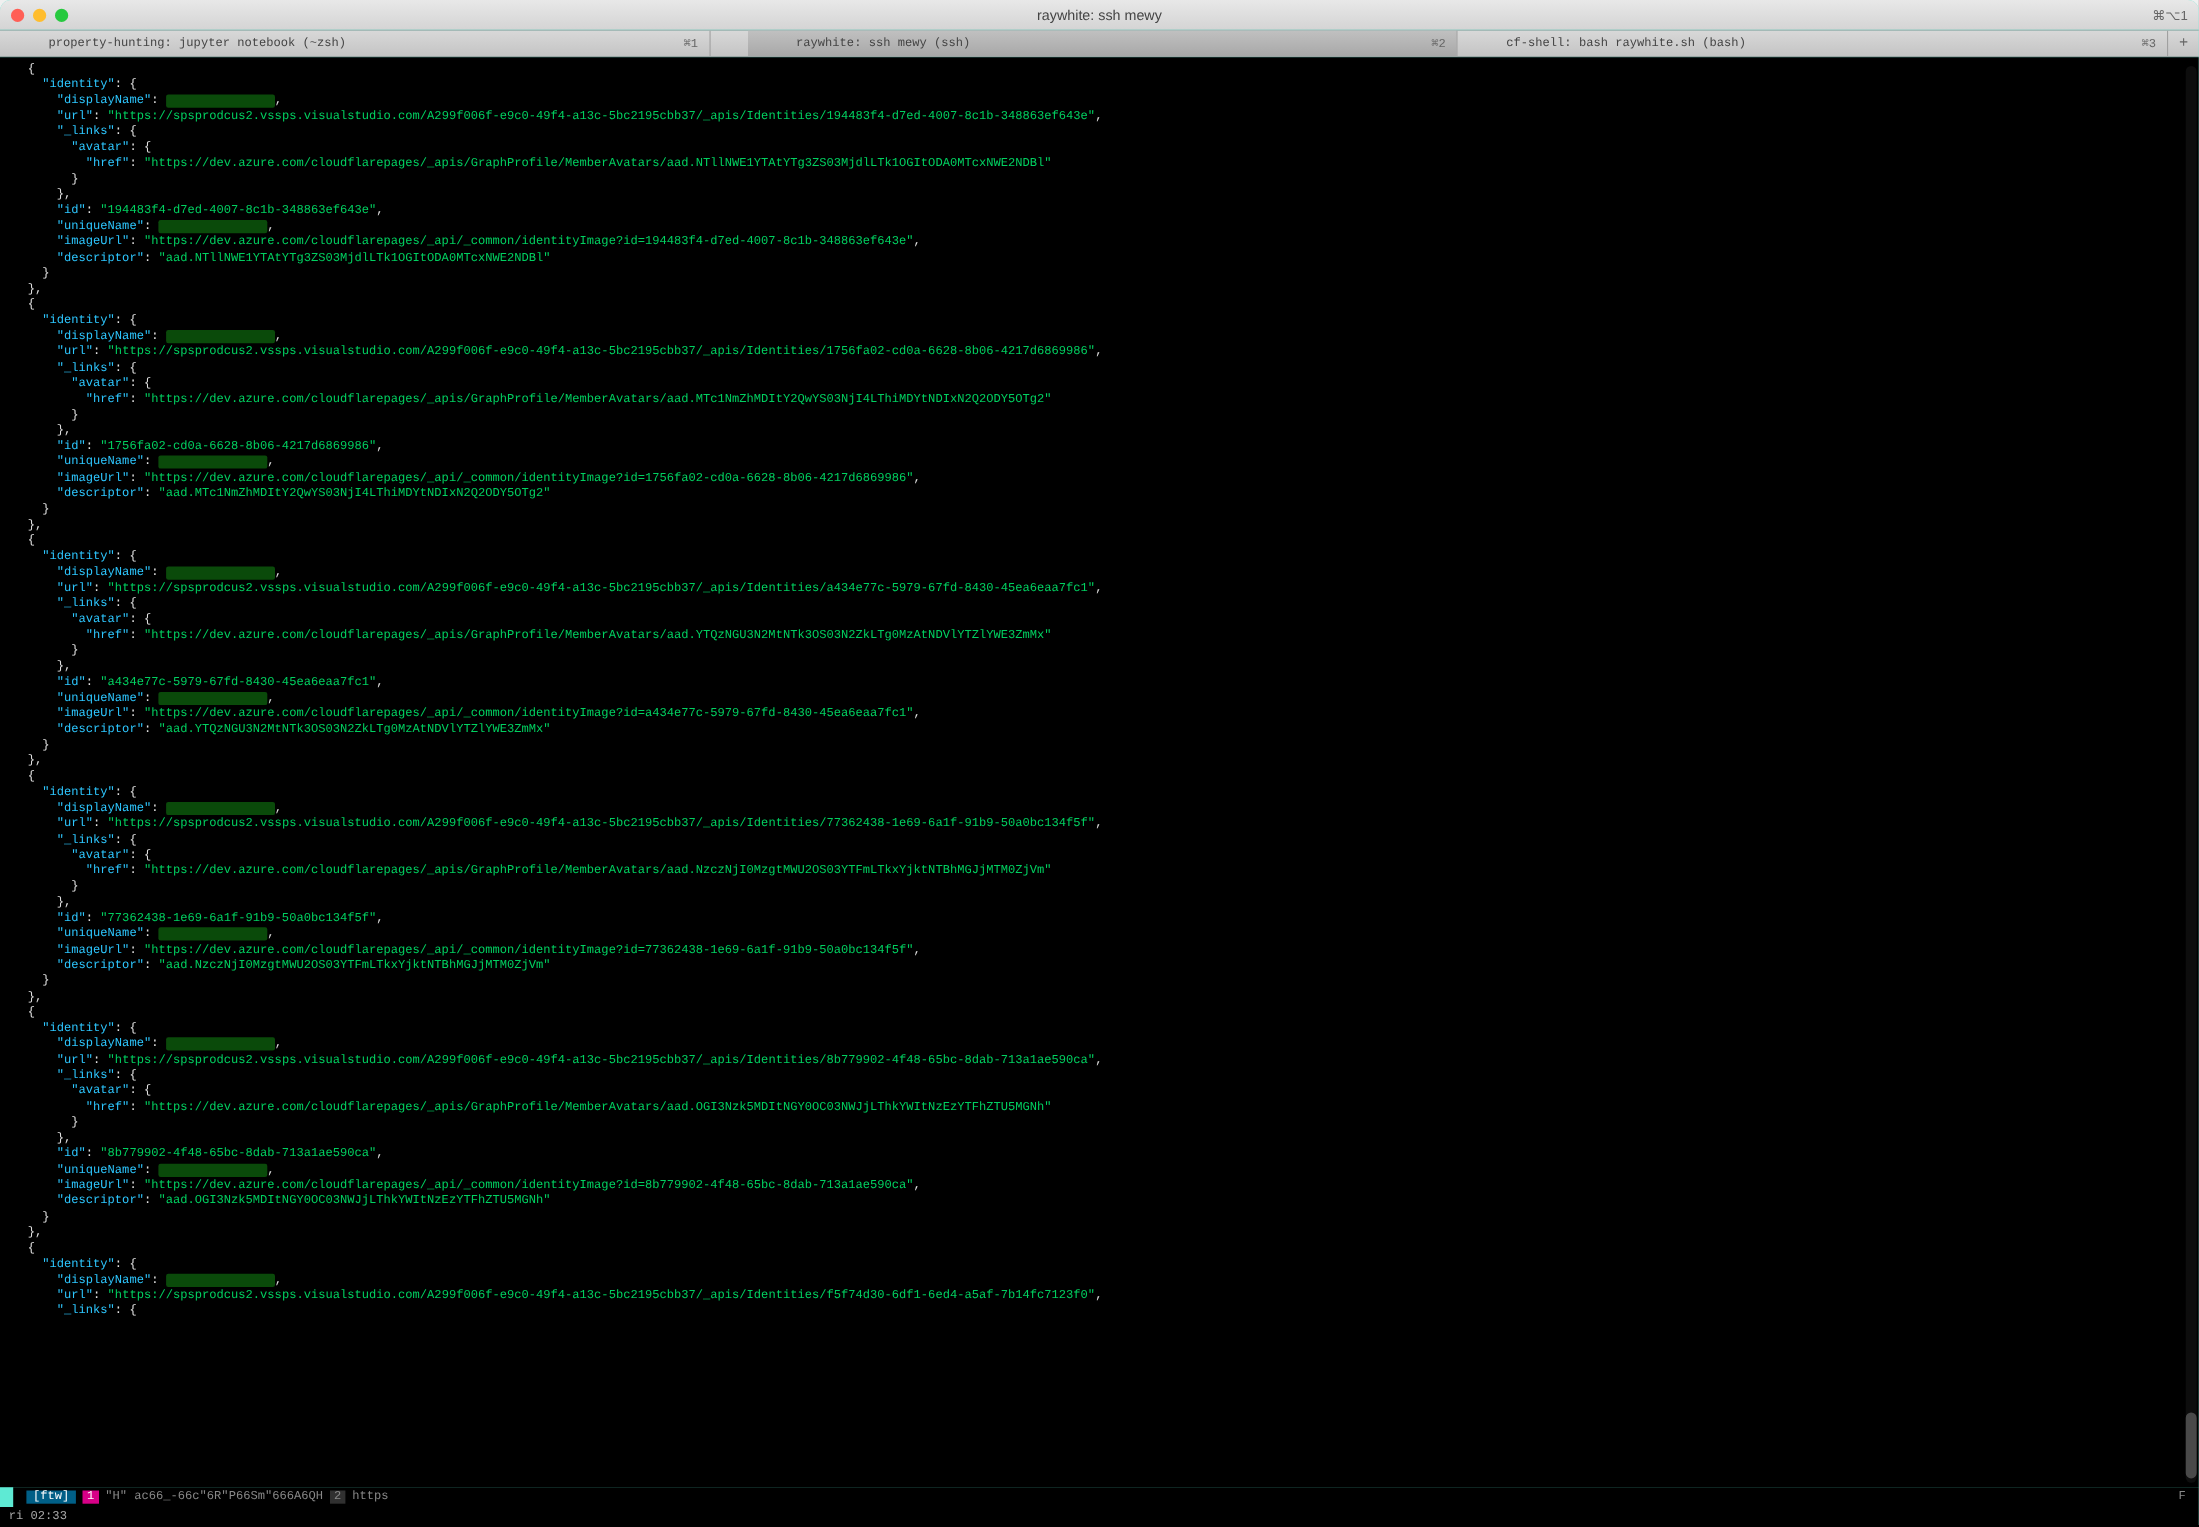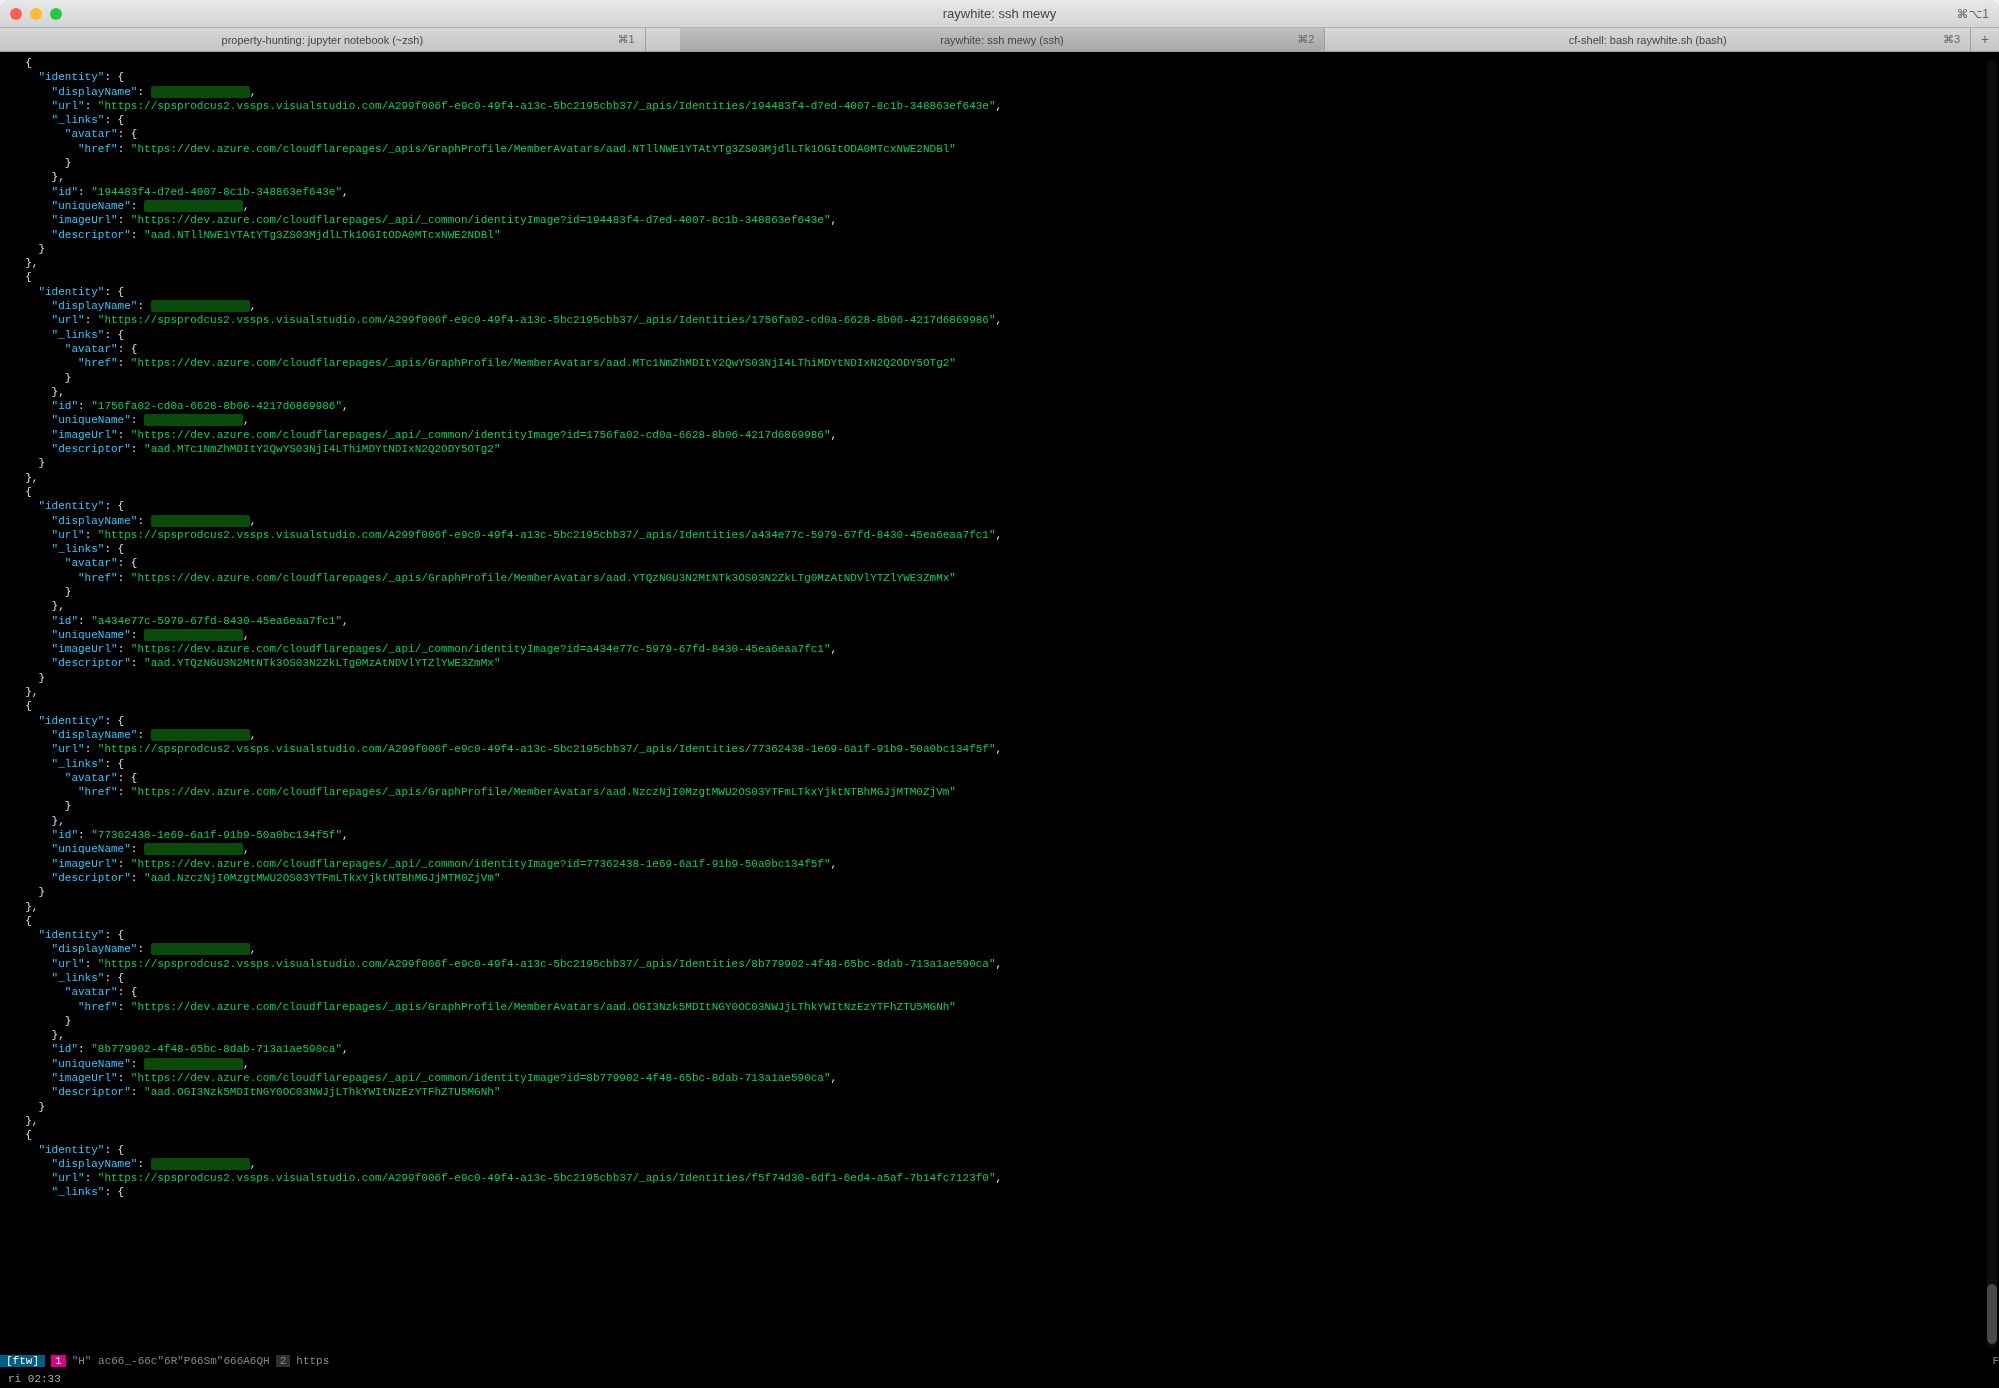--- a/index.html
+++ b/index.html
@@ -57,24 +57,23 @@
 .tabbar {
   height: 24px;
   background: linear-gradient(#d8d8d8, #c4c4c4);
   display: flex;
   border-bottom: 1px solid #a0a0a0;
 }
 .tab {
   flex: 1;
   display: flex;
   align-items: center;
-  justify-content: center;
   border-right: 1px solid #a0a0a0;
   font-size: 11px;
-  font-family: Liberation Sans, sans-serif;
+  font-family: Liberation Mono, monospace;
   color: #444;
   position: relative;
   padding: 0 44px;
 }
 .tab.active {
   background: linear-gradient(#c0c0c0, #a8a8a8);
   margin-left: 34px;
 }
 .tab-shortcut {
   position: absolute;
@@ -107,23 +106,24 @@
 .redacted {
   background: #0a4a0a;
   color: transparent;
   border-radius: 2px;
 }
 .statusbar {
   height: 18px;
   background: #000;
   display: flex;
   align-items: center;
-  padding: 0 0;
+  padding: 0 12px;
   font-size: 11px;
   color: #ccc;
+  margin-left: 12px;
 }
 .status-left { display: flex; align-items: center; gap: 6px; }
 .status-badge {
   background: #005f87;
   color: #fff;
   padding: 0 6px;
 }
 .status-win {
   background: #d70087;
   color: #fff;

